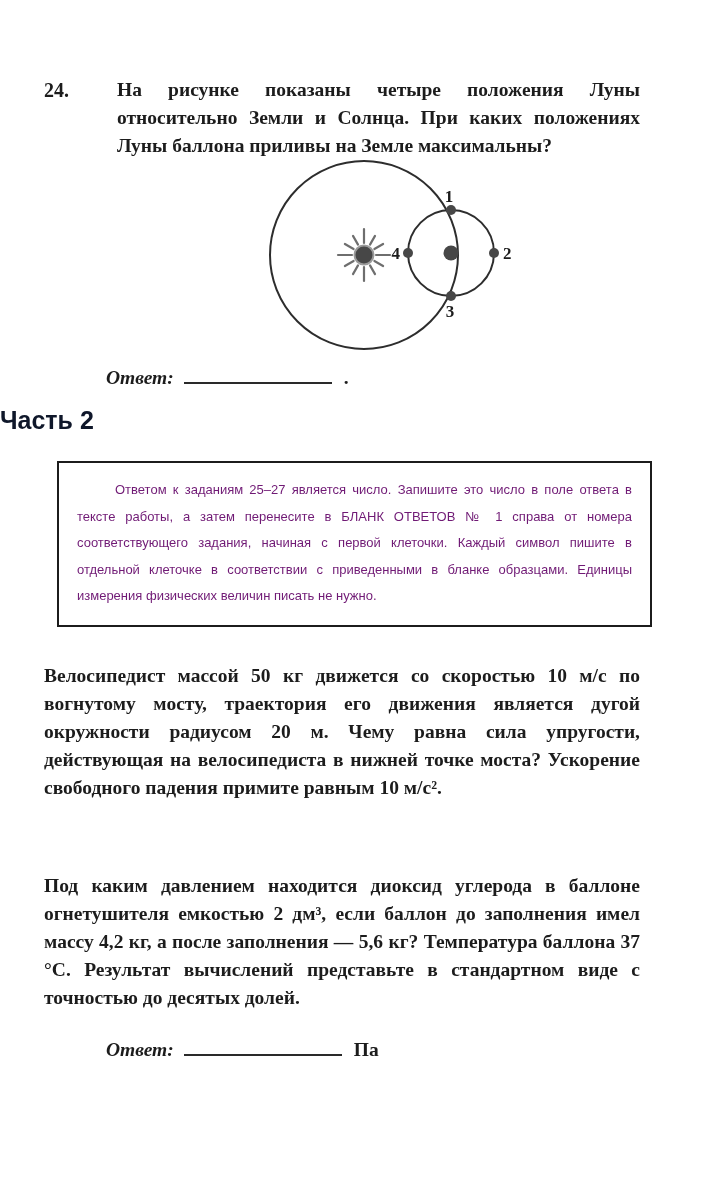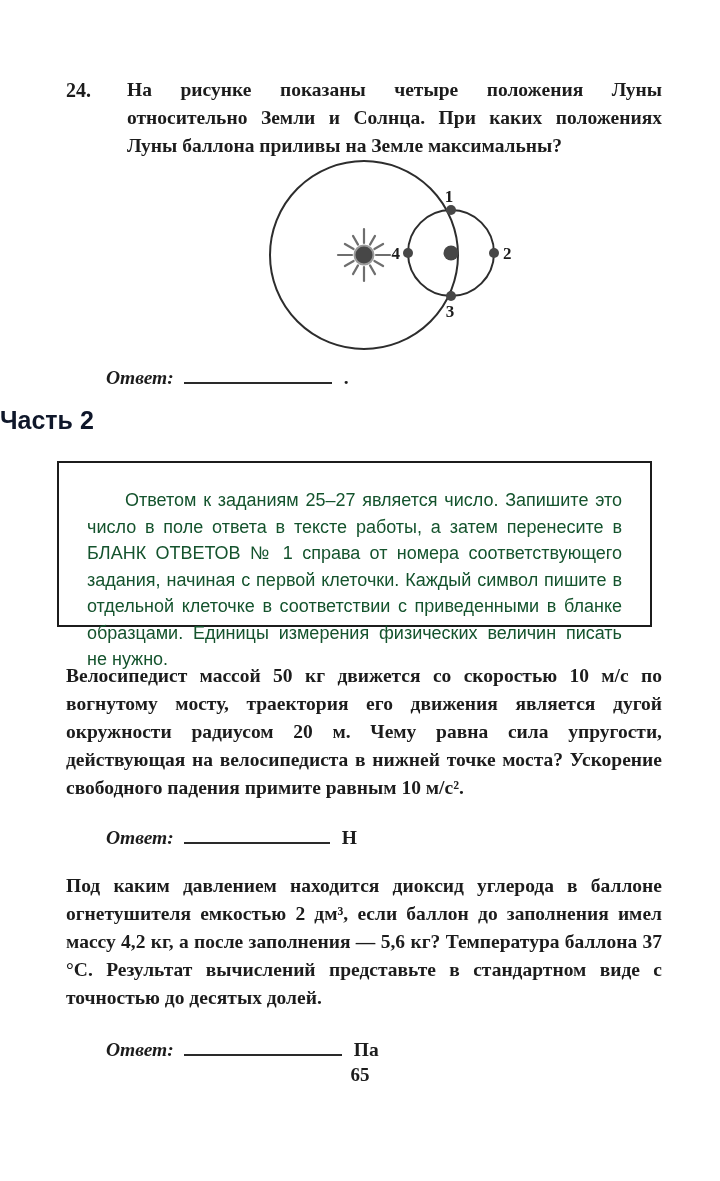--- a/index.html
+++ b/index.html
@@ -8,23 +8,24 @@
     width: 720px;
     height: 1181px;
     margin: 0 auto;
     background: #ffffff;
     color: #1c1c1c;
     font-family: "Liberation Serif", "DejaVu Serif", serif;
     overflow: hidden;
   }
   .question {
     position: absolute;
-    left: 66px;
+    left: 44px;
     width: 596px;
     display: flex;
+    gap: 12px;
   }
   .qnum {
     width: 61px;
     flex: 0 0 61px;
     font-size: 20px;
     font-weight: 700;
     line-height: 28px;
   }
   .qtext {
     flex: 1;
@@ -89,27 +90,27 @@
     left: 57px;
     top: 461px;
     width: 595px;
     height: 166px;
     box-sizing: border-box;
     border: 2.5px solid #1c1c1c;
     padding: 10px 14px 0 14px;
     background: #ffffff;
   }
   .instruction-box p {
-    margin: 14px;
+    margin: 4px;
     font-family: "Liberation Sans", "DejaVu Sans", sans-serif;
-    font-size: 18px;
+    font-size: 13px;
     line-height: 26.5px;
     text-align: justify;
     text-indent: 38px;
-    color: #14532d;
+    color: #701a75;
   }
   .page-number {
     position: absolute;
     top: 1064px;
     left: 0;
     width: 100%;
     text-align: center;
     font-size: 19px;
     font-weight: 600;
   }
@@ -166,27 +167,23 @@
   <h2 class="part2-heading">Часть 2</h2>
 
   <div class="instruction-box">
     <p>Ответом к заданиям 25–27 является число. Запишите это число в поле ответа в тексте работы, а затем перенесите в БЛАНК ОТВЕТОВ № 1 справа от номера соответствующего задания, начиная с первой клеточки. Каждый символ пишите в отдельной клеточке в соответствии с приведенными в бланке образцами. Единицы измерения физических величин писать не нужно.</p>
   </div>
 
   <section class="question" style="top:662px">
     <div class="qtext">Велосипедист массой 50 кг движется со скоростью 10 м/с по вогнутому мосту, траектория его движения является дугой окружности радиусом 20 м. Чему равна сила упругости, действующая на велосипедиста в нижней точке моста? Ускорение свободного падения примите равным 10 м/с².</div>
   </section>
 
-  <div class="answer-line" style="top:826px">
-    <span class="answer-label">Ответ:</span><span class="answer-blank" style="width:146px"></span><span class="answer-suffix">Н</span>
-  </div>
 
   <section class="question" style="top:872px">
     <div class="qtext">Под каким давлением находится диоксид углерода в баллоне огнетушителя емкостью 2 дм³, если баллон до заполнения имел массу 4,2 кг, а после заполнения — 5,6 кг? Температура баллона 37 °С. Результат вычислений представьте в стандартном виде с точностью до десятых долей.</div>
   </section>
 
   <div class="answer-line" style="top:1038px">
     <span class="answer-label">Ответ:</span><span class="answer-blank" style="width:158px"></span><span class="answer-suffix">Па</span>
   </div>
 
-  <div class="page-number">65</div>
 
 </div>
 
 </body></html>

